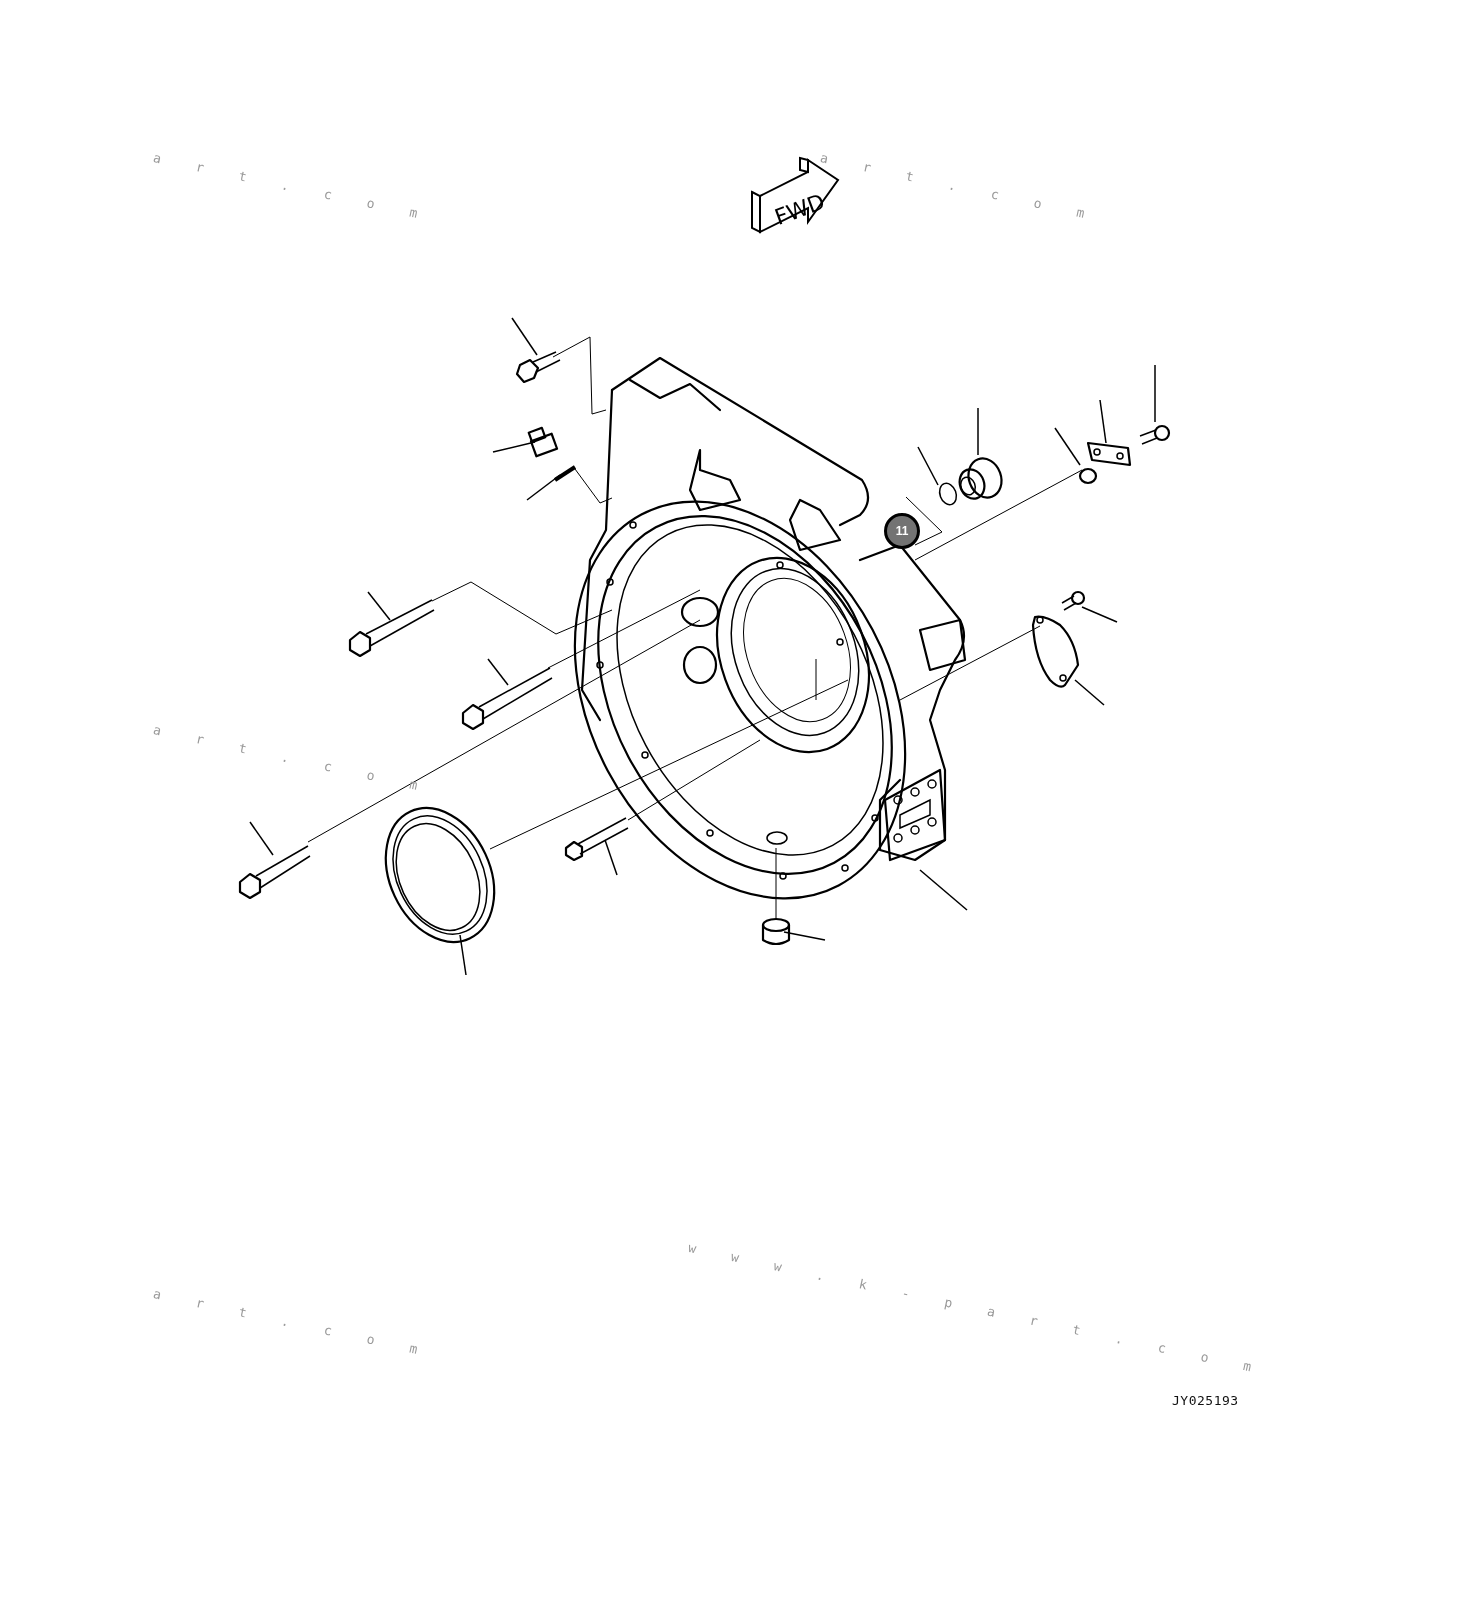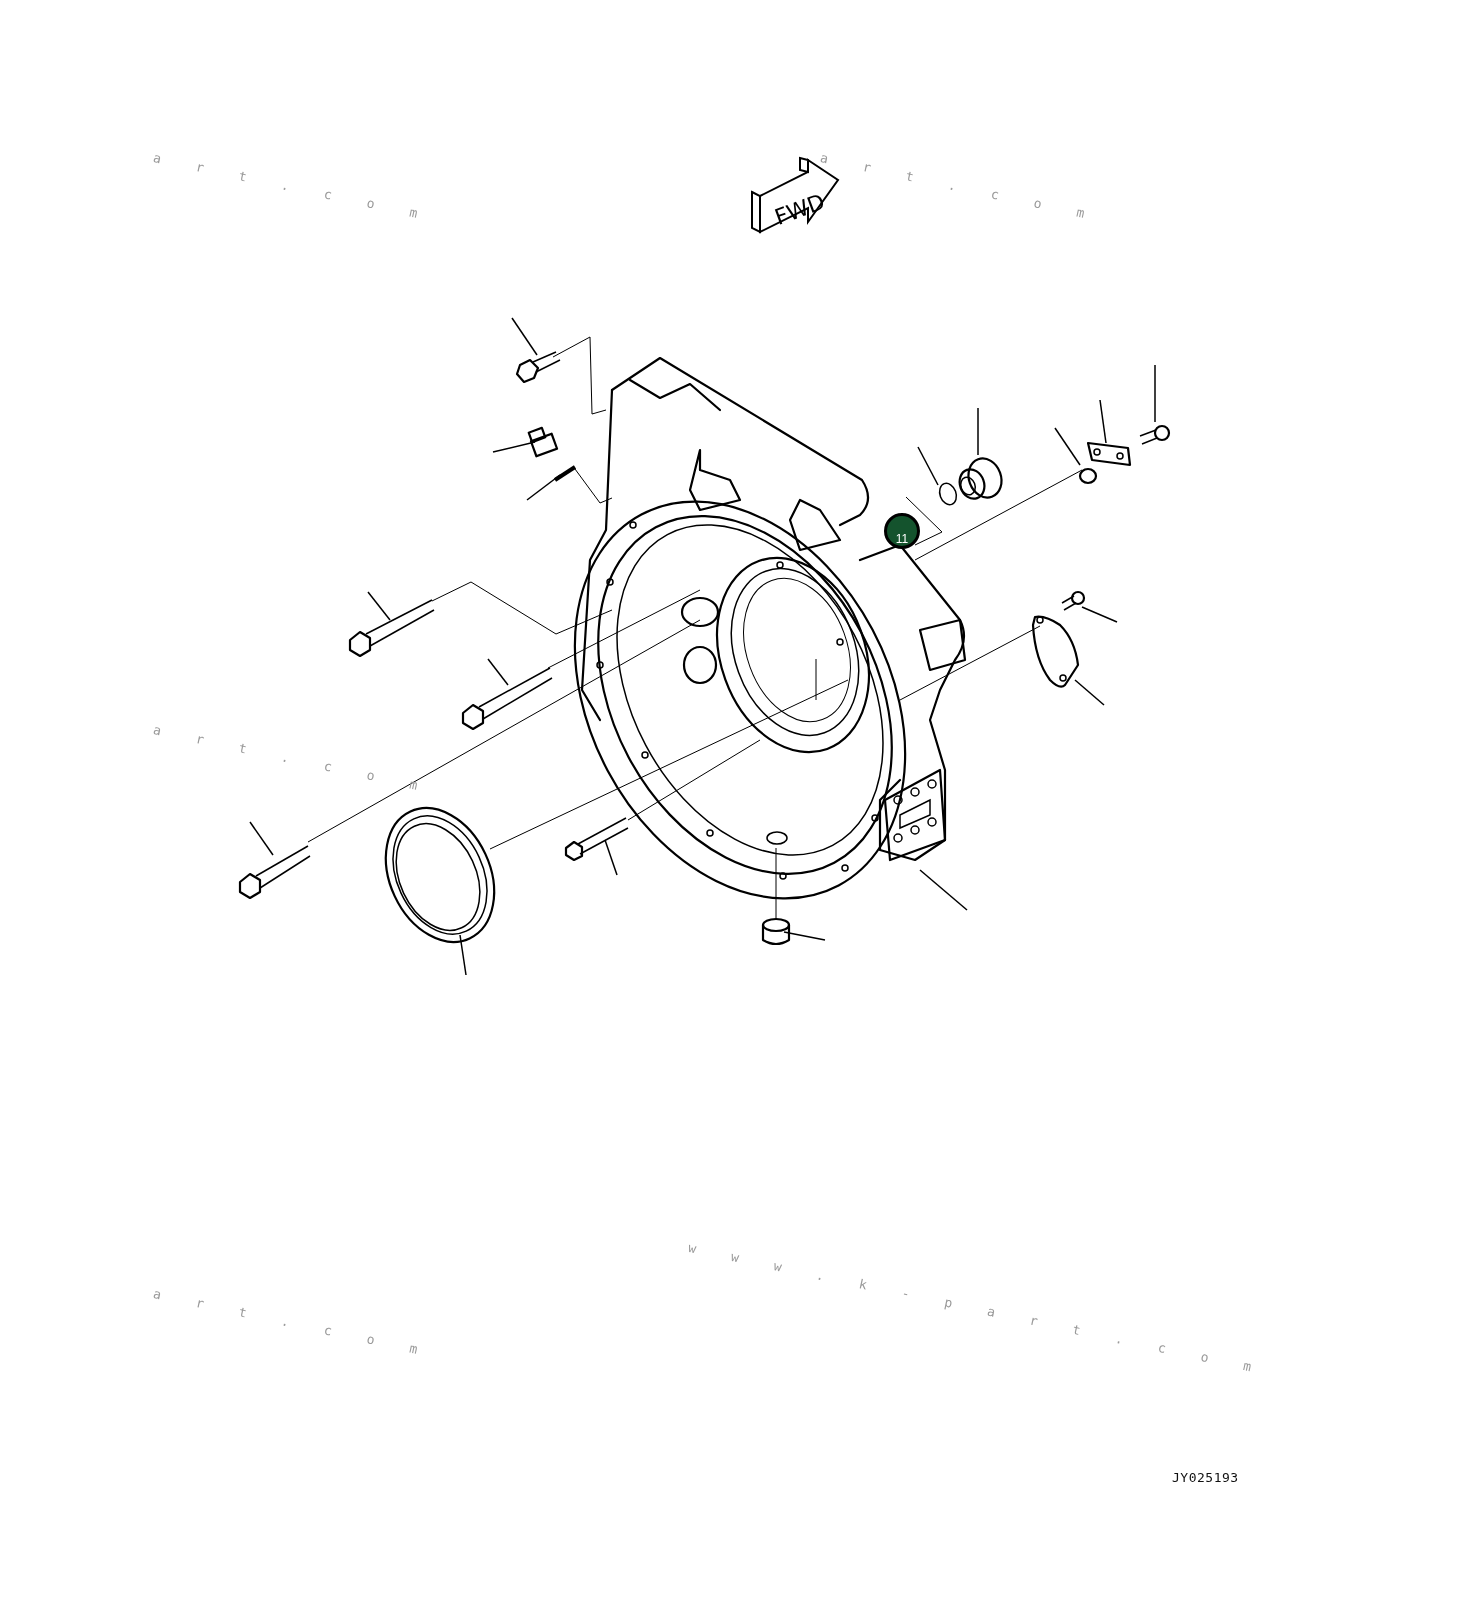--- a/index.html
+++ b/index.html
@@ -1,26 +1,26 @@
 <!DOCTYPE html>
 <html><head>
 <meta charset="utf-8">
 <style>
   html, body { margin: 0; padding: 0; background: #ffffff; }
   body { width: 1466px; height: 1597px; position: relative; overflow: hidden;
          font-family: "Liberation Sans", sans-serif; }
   #canvas { position: absolute; left: 0; top: 0; width: 1466px; height: 1597px; }
   .wm { position: absolute; font-family: "DejaVu Sans Mono", monospace; font-size: 13px;
         color: #9a9a9a; letter-spacing: 14px; transform-origin: left top; white-space: nowrap; }
-  .diagram-id { position: absolute; left: 1172px; top: 1470px; font-family: "DejaVu Sans Mono", monospace;
+  .diagram-id { position: absolute; left: 1172px; top: 1393px; font-family: "DejaVu Sans Mono", monospace;
                 font-size: 13px; color: #111; letter-spacing: 0.5px; }
   .callout { position: absolute; left: 884px; top: 513px; width: 36px; height: 36px;
-             border-radius: 50%; background: #14532d; border: 3px solid #000;
-             display: flex; align-items: flex-end; justify-content: center;
-             color: #fff; font-size: 12px; box-sizing: border-box; cursor: pointer; }
+             border-radius: 50%; background: #737373; border: 3px solid #000;
+             display: flex; align-items: center; justify-content: center;
+             color: #fff; font-size: 12px; box-sizing: border-box; cursor: pointer; font-weight: bold; }
   svg .ln { stroke: #000; fill: none; stroke-width: 2.2; stroke-linejoin: round; stroke-linecap: round; }
   svg .th { stroke: #000; fill: none; stroke-width: 1; }
   svg .md { stroke: #000; fill: none; stroke-width: 1.5; }
   svg .fw { stroke: #000; fill: #fff; stroke-width: 2; }
 </style>
 </head>
 <body>
 
 <div id="canvas">
 <svg width="1466" height="1597" viewBox="0 0 1466 1597" xmlns="http://www.w3.org/2000/svg">

